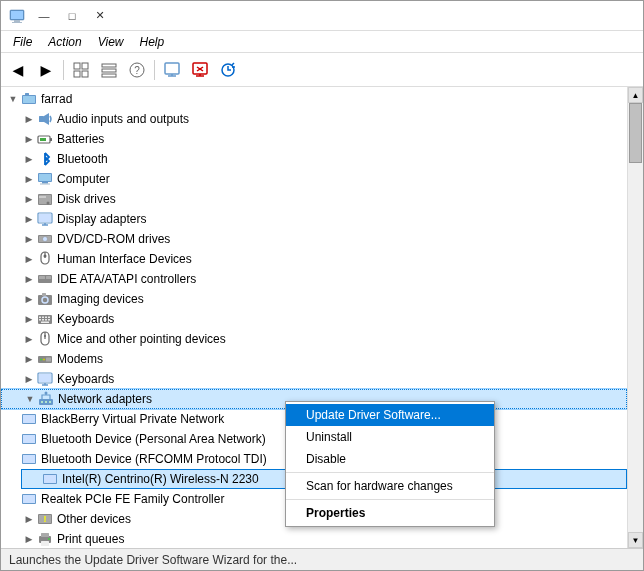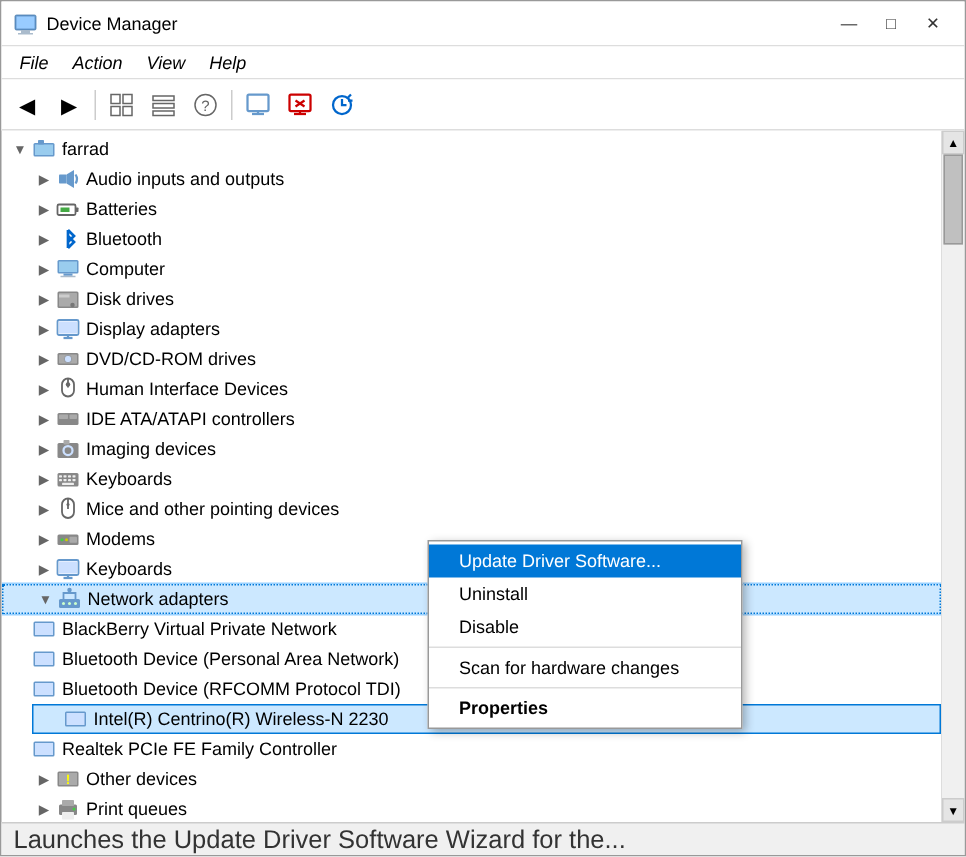--- a/index.html
+++ b/index.html
@@ -171,27 +171,27 @@
       background: #c0c0c0;
       border: 1px solid #999;
     }
     .status-bar {
       height: 22px;
       background: #f0f0f0;
       border-top: 1px solid #ccc;
       display: flex;
       align-items: center;
       padding: 0 8px;
-      font-size: 17px;
+      font-size: 12px;
       color: #333;
     }
     
     .context-menu {
       position: absolute;
-      top: 360px;
+      top: 401px;
       left: 285px;
       width: 210px;
       background: #fff;
       border: 1px solid #999;
       box-shadow: 2px 2px 6px rgba(0,0,0,0.3);
       z-index: 100;
       padding: 2px 0;
     }
     .ctx-item {
       padding: 4px 20px;
@@ -217,21 +217,20 @@
 
   <div class="title-bar">
     <div class="title-bar-icon">
       <svg width="16" height="16" viewBox="0 0 16 16">
         <rect x="1" y="2" width="14" height="10" rx="1" fill="#6699cc" stroke="#4477aa" stroke-width="0.5"></rect>
         <rect x="5" y="12" width="6" height="2" fill="#aabbcc"></rect>
         <rect x="3" y="14" width="10" height="1" fill="#aabbcc"></rect>
         <rect x="2" y="3" width="12" height="8" fill="#99ccff"></rect>
       </svg>
     </div>
-    <div class="title-bar-title">Device Manager</div>
     <div class="title-bar-controls">
       <button class="title-btn">—</button>
       <button class="title-btn">□</button>
       <button class="title-btn close">✕</button>
     </div>
   </div>
 
   <div class="menu-bar">
     <div class="menu-item">File</div>
     <div class="menu-item">Action</div>

